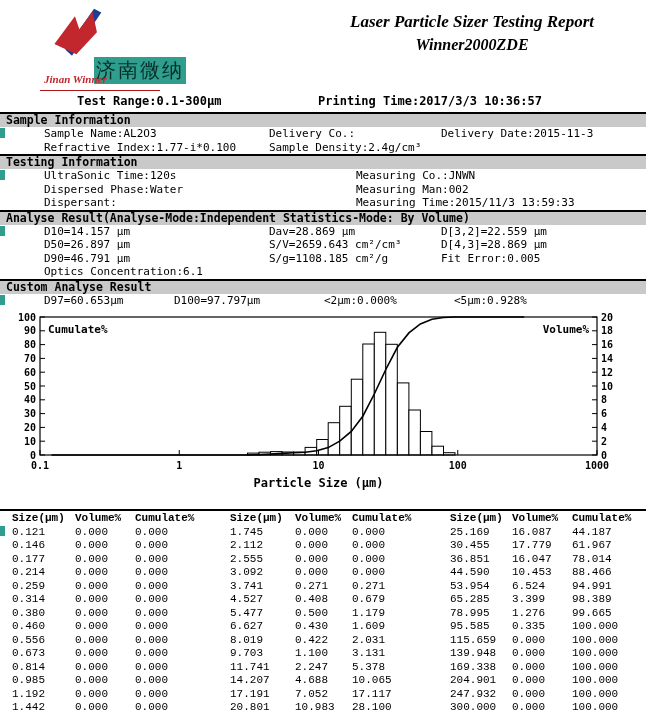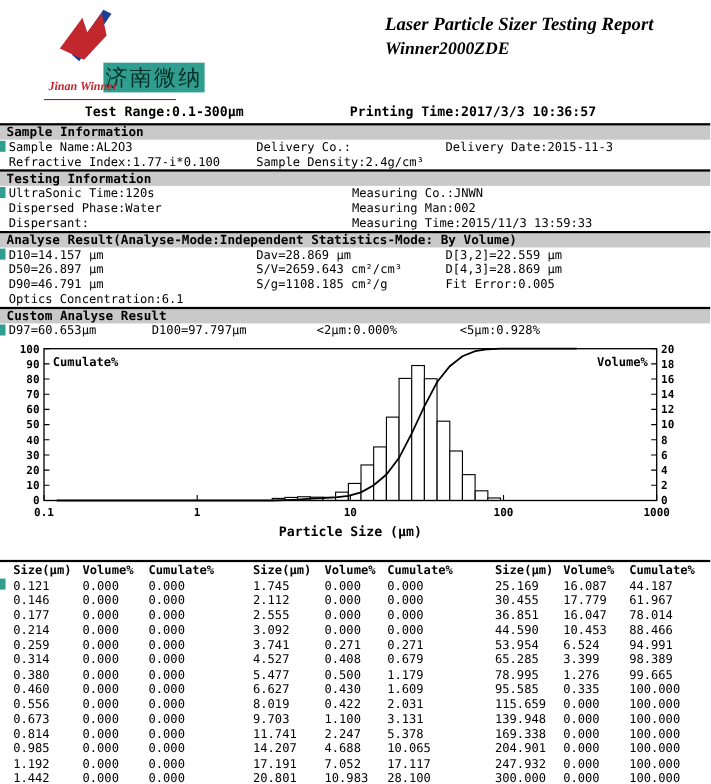--- a/index.html
+++ b/index.html
@@ -7,46 +7,46 @@
         font-family:"DejaVu Sans Mono",monospace;font-size:11px;color:#000;
         --accent:#2f9e8e;--logo-red:#c1272d;--logo-blue:#1c3f94;--bar:#c9c9c9;}
   
   .logo-svg{position:absolute;left:50px;top:6px;}
   .company-cn{position:absolute;left:94px;top:57px;font-size:20px;font-weight:normal;
               letter-spacing:2px;background:var(--accent);color:#052e28;padding:0 2px;
               font-family:"DejaVu Sans",sans-serif;}
   .company-en{position:absolute;left:44px;top:73px;color:var(--logo-red);
               font-family:"Liberation Serif",serif;font-style:italic;font-weight:bold;font-size:11px;}
   .logo-underline{position:absolute;left:40px;top:90px;width:120px;border-top:1px solid #b01818;}
-  .title-block{position:absolute;right:52px;top:12px;text-align:left;
+  .title-block{position:absolute;right:52px;top:12px;text-align:center;
                font-family:"Liberation Serif",serif;font-style:italic;font-weight:bold;margin-left:16px;}
   .title-main{font-size:17px;}
   .title-model{font-size:16px;margin-top:4px;}
   .range-row{position:absolute;top:94px;left:0;width:100%;font-weight:bold;font-size:12px;}
   .range-row .tr1{position:absolute;left:77px;top:0;}
   .range-row .tr2{position:absolute;left:318px;top:0;}
   
   .content{position:absolute;top:112px;left:0;right:0;border-radius:15px;}
   .section-bar{height:13px;line-height:13px;background:var(--bar);border-top:2px solid #000;
                font-weight:bold;font-size:11.5px;padding-left:6px;}
-  .irow{display:grid;padding-left:8px;line-height:13.5px;}
+  .irow{display:grid;padding-left:8px;line-height:13.5px;margin-left:36px;}
   .cols-sample{grid-template-columns:225px 172px auto;}
   .cols-test{grid-template-columns:312px auto;}
   .cols-analyse{grid-template-columns:225px 172px auto;}
   .cols-custom{grid-template-columns:130px 150px 130px auto;}
   
   .chart-svg{display:block;margin-top:4px;}
   .chart-svg text{font-family:"DejaVu Sans Mono",monospace;fill:#000;}
   .chart-svg .tick{font-size:10px;font-weight:bold;}
   .chart-svg .axis-name{font-size:11px;font-weight:bold;}
   .chart-svg .axis-title{font-size:12px;font-weight:bold;}
   
   .size-table{margin-top:6px;border-top:2px solid #000;}
   .t-head,.t-row{display:grid;grid-template-columns:63px 60px 95px 65px 57px 98px 62px 60px auto;
-                 padding-left:12px;line-height:13.5px;}
+                 padding-left:12px;line-height:13.5px;font-family:Liberation Mono, monospace;}
   .t-head{font-weight:bold;padding-top:1px;}
   
   .teal-mark{position:absolute;left:0;width:5px;height:10px;background:var(--accent);}
 </style>
 </head>
 <body>
 
 <div class="page" style="--accent: #2f9e8e; --logo-red: #c1272d; --logo-blue: #1c3f94; --bar: #c9c9c9;">
 
   <svg class="logo-svg" width="66" height="54" viewBox="0 0 90 70">

